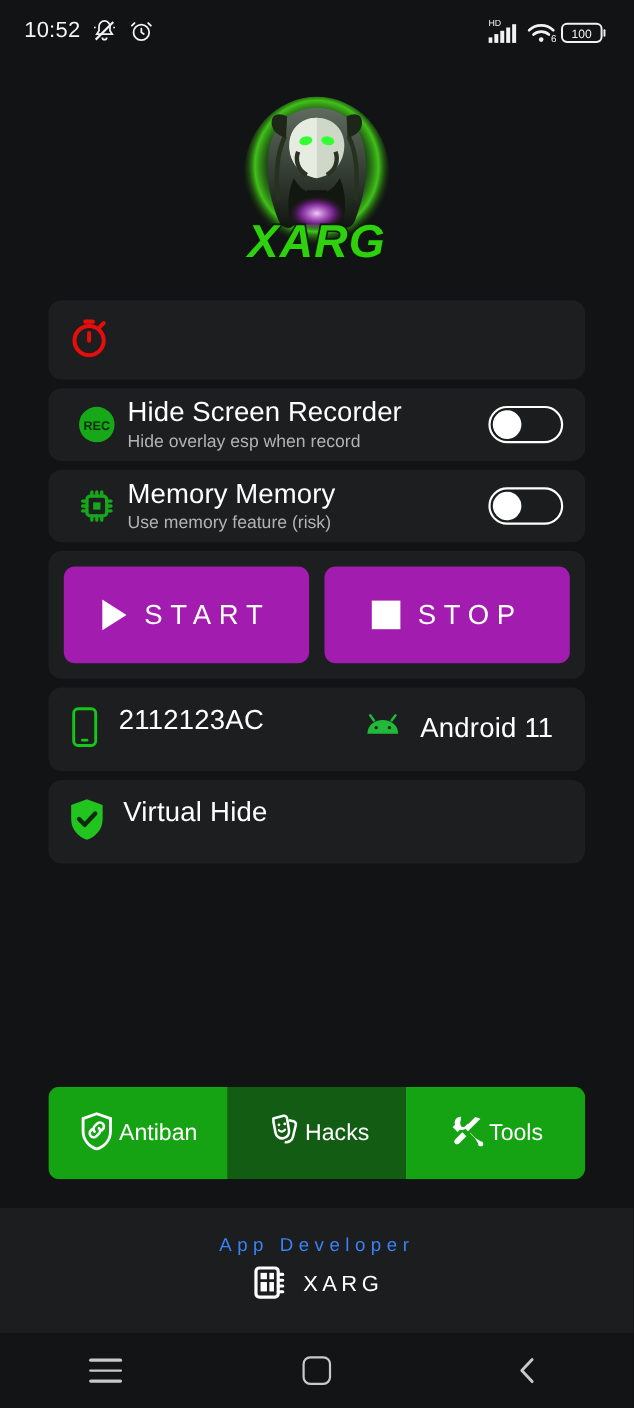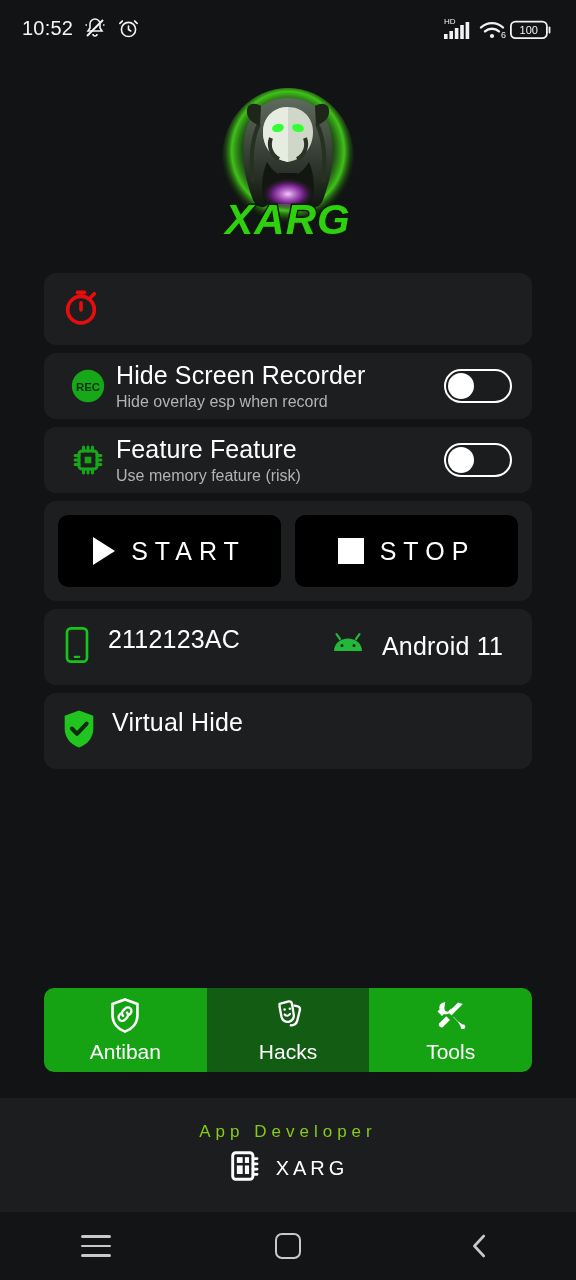--- a/index.html
+++ b/index.html
@@ -51,21 +51,21 @@
     position: absolute; top: 2px; left: 2px;
     width: 26px; height: 26px; border-radius: 50%; background: #ffffff;
   }
 
   
   .action-card {
     margin: 0 44px 8px 44px; background: #1c1e20; border-radius: 12px;
     padding: 14px; display: flex; gap: 14px;
   }
   .btn-main {
-    flex: 1; height: 72px; border-radius: 10px; background: #000000;
+    flex: 1; height: 88px; border-radius: 10px; background: #a21caf;
     display: flex; align-items: center; justify-content: center; gap: 16px;
     border: none; cursor: pointer;
   }
   .btn-main .label {
     color: #ffffff; font-size: 25px; letter-spacing: 7px; font-weight: 400;
   }
   .play-tri {
     width: 0; height: 0; border-left: 22px solid #fff;
     border-top: 14px solid transparent; border-bottom: 14px solid transparent;
   }
@@ -79,34 +79,34 @@
   .info-seg { display: flex; gap: 14px; }
   .info-seg .txt { color: #ffffff; font-size: 25px; letter-spacing: .2px; }
   .seg-a { flex: 0 0 268px; }
 
   
   .tabs {
     position: absolute; left: 44px; right: 44px; top: 988px;
     height: 84px; border-radius: 10px; overflow: hidden; display: flex;
   }
   .tab {
-    flex: 1; display: flex; flex-direction: column; align-items: center;
+    flex: 1; display: flex; flex-direction: row; align-items: center;
     justify-content: center; gap: 3px; cursor: pointer;
     background: #15a314;
   }
   .tab.inactive { background: #125c14; }
   .tab .tab-label { color: #ffffff; font-size: 21px; }
 
   
   .footer {
     position: absolute; left: 0; right: 0; top: 1098px; height: 114px;
     background: #1b1d1f; display: flex; flex-direction: column;
     align-items: center; justify-content: center; gap: 6px;
   }
-  .dev-label { color: #84cc16; font-size: 17px; letter-spacing: 5px; }
+  .dev-label { color: #3b82f6; font-size: 17px; letter-spacing: 5px; }
   .dev-row { display: flex; align-items: center; gap: 12px; }
   .dev-name { color: #ffffff; font-size: 20px; letter-spacing: 4px; }
 
   
   .navbar {
     position: absolute; left: 0; right: 0; bottom: 0; height: 68px;
     background: #121416; display: flex; align-items: center;
   }
   .nav-btn { flex: 1; display: flex; align-items: center; justify-content: center; cursor: pointer; }
   .hamburger { width: 30px; display:flex; flex-direction:column; gap: 7px; }
@@ -245,21 +245,21 @@
       <svg width="36" height="36" viewBox="0 0 24 24">
         <rect x="6" y="6" width="12" height="12" rx="2" fill="none" stroke="#17a81a" stroke-width="2"></rect>
         <rect x="9.8" y="9.8" width="4.4" height="4.4" fill="#17a81a"></rect>
         <g stroke="#17a81a" stroke-width="2" stroke-linecap="round">
           <path d="M9 6V3.4M12 6V3.4M15 6V3.4M9 20.6V18M12 20.6V18M15 20.6V18"></path>
           <path d="M6 9H3.4M6 12H3.4M6 15H3.4M20.6 9H18M20.6 12H18M20.6 15H18"></path>
         </g>
       </svg>
     </span>
     <span class="row-texts">
-      <span class="row-title">Feature Feature</span>
+      <span class="row-title">Memory Memory</span>
       <span class="row-sub">Use memory feature (risk)</span>
     </span>
     <span class="toggle">
       <span class="knob"></span>
     </span>
   </div>
 
   <div class="action-card">
     <button class="btn-main">
       <span class="play-tri"></span>

